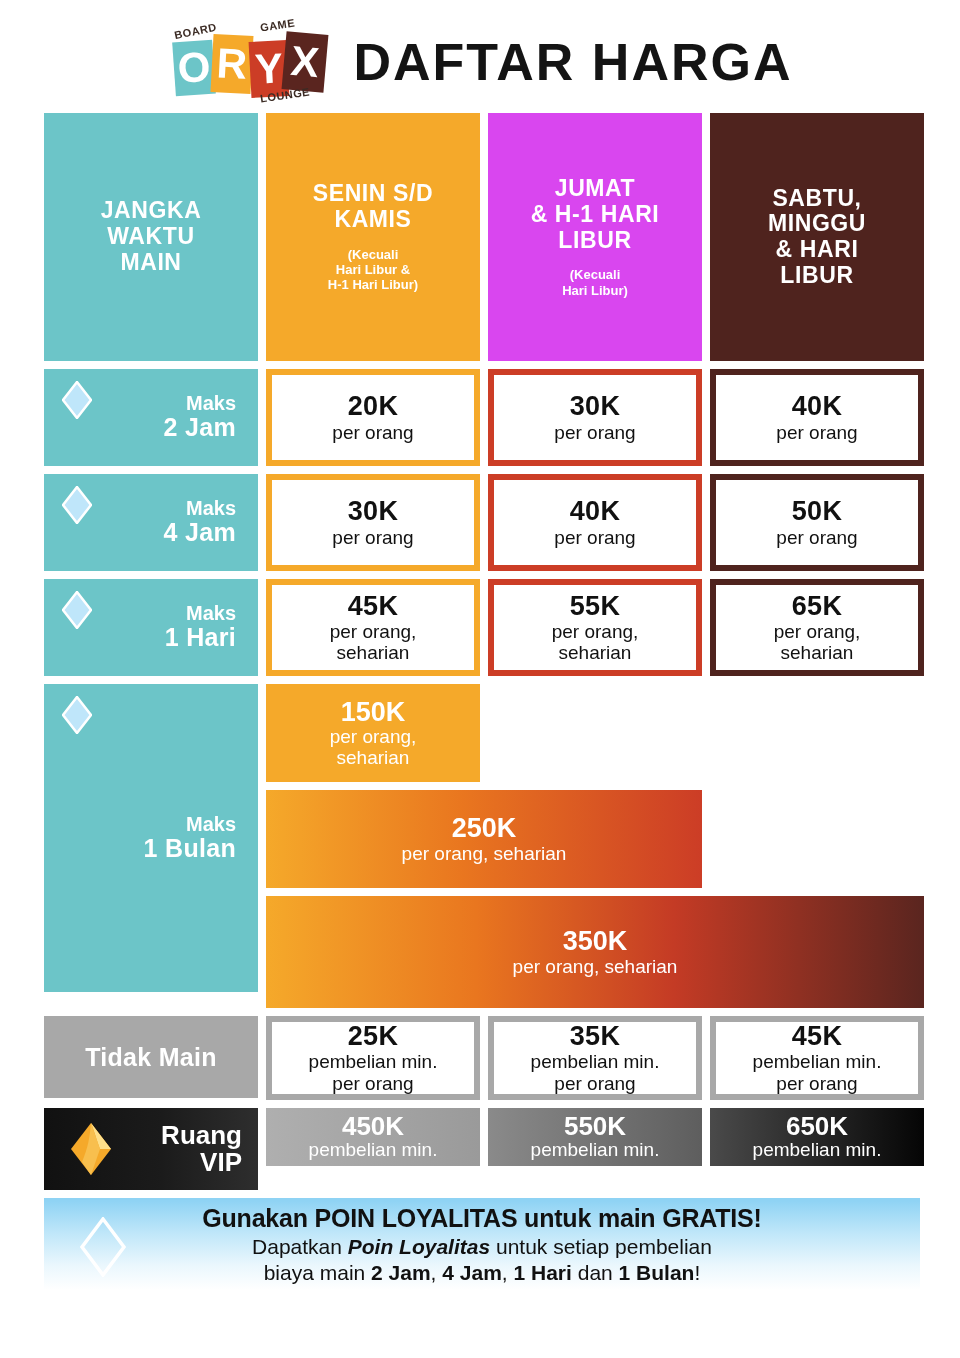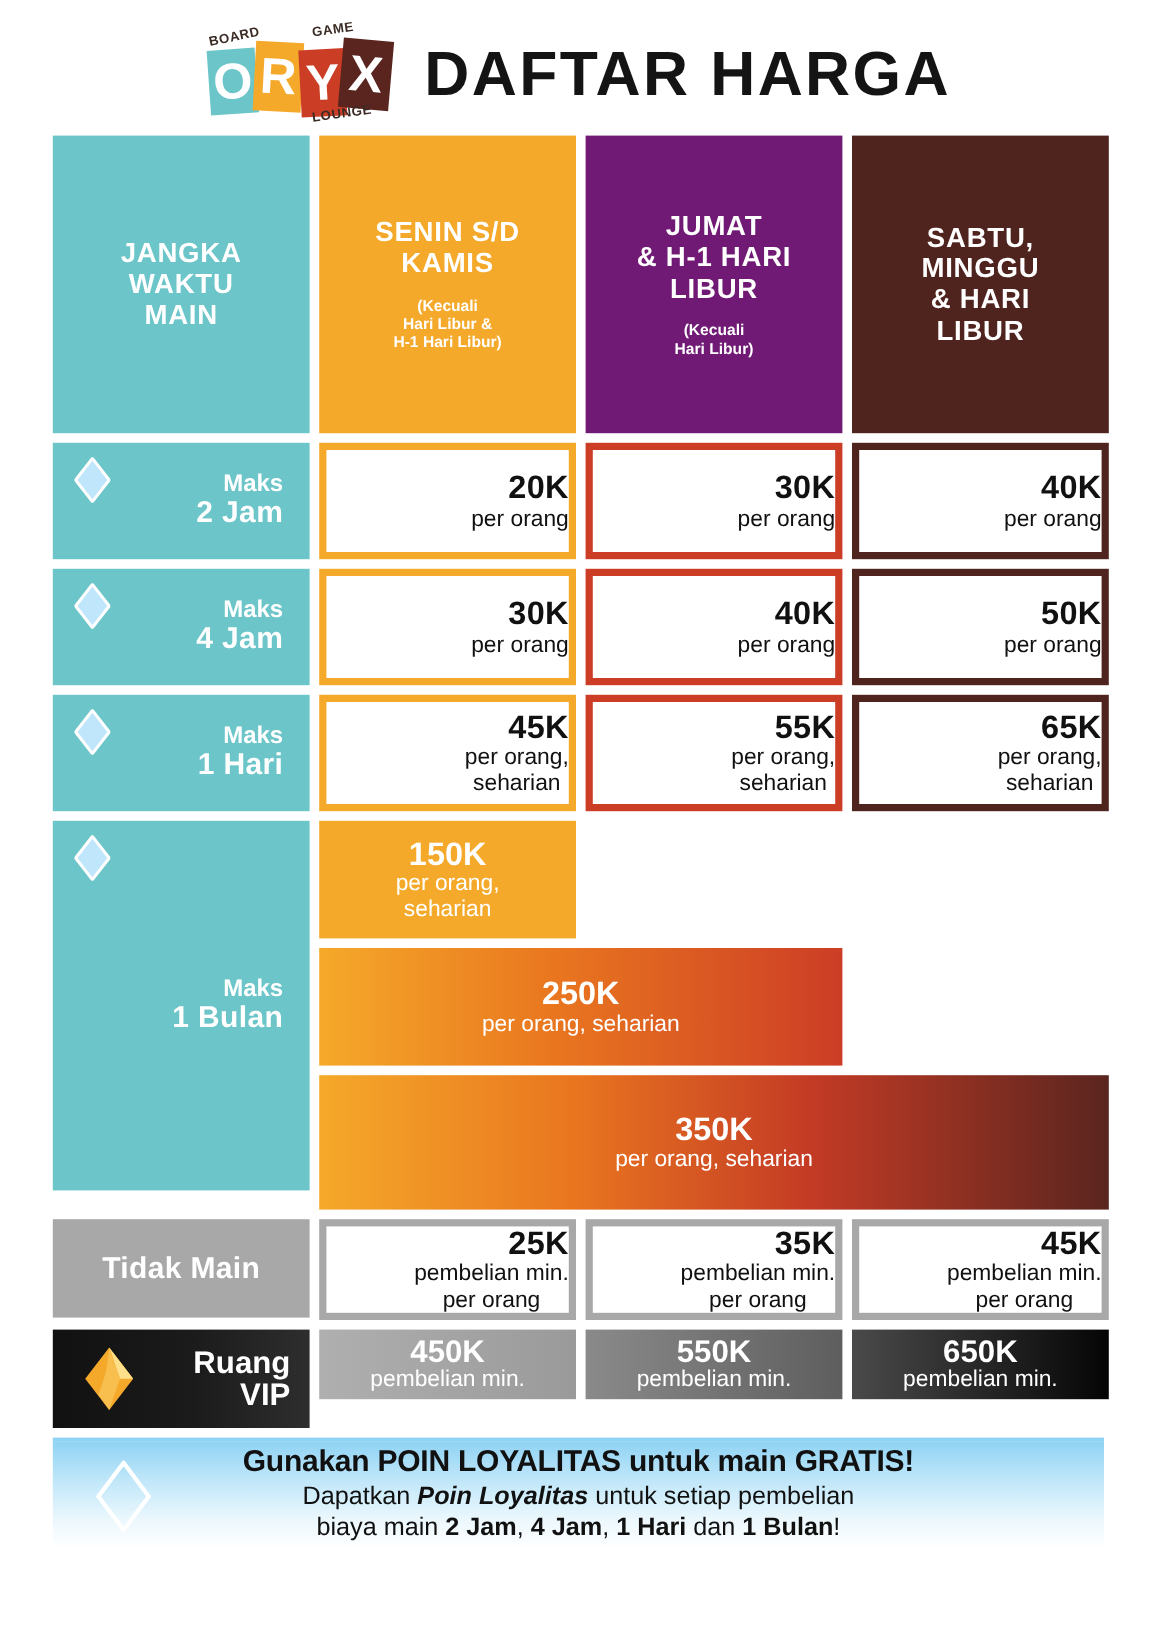--- a/index.html
+++ b/index.html
@@ -47,21 +47,21 @@
   .col-p     { width: 214px; flex: none; }
 
   
   .hcell {
     height: 248px; display:flex; flex-direction:column;
     align-items:center; justify-content:center; text-align:center;
     color:#fff; padding: 6px 8px;
   }
   .hcell.teal   { background:#6CC5C8; }
   .hcell.orange { background:#F5A92A; }
-  .hcell.red    { background:#701a75; }
+  .hcell.red    { background:#d946ef; }
   .hcell.brown  { background:#4F231E; }
   .h-main {
     font-weight: 900; font-size: 23px; line-height: 1.12; letter-spacing:.6px;
     text-transform: uppercase; white-space: pre-line;
   }
   .h-sub {
     font-weight: 700; font-size: 13px; line-height: 1.18; margin-top: 14px;
     white-space: pre-line;
   }
 
@@ -73,21 +73,21 @@
   }
   .lcell .dia {
     position:absolute; left: 18px; top: 12px; width: 30px; height: 38px;
   }
   .l-small { font-weight:700; font-size:20px; line-height:1.05; display:block; }
   .l-big   { font-weight:900; font-size:25px; line-height:1.1; display:block; letter-spacing:.3px; }
 
   
   .pcell {
     background:#ffffff; border: 6px solid #F5A92A;
-    display:flex; flex-direction:column; align-items:flex-end; justify-content:center;
+    display:flex; flex-direction:column; align-items:center; justify-content:center;
     text-align:center; color:#111;
   }
   .pcell.b-orange { border-color:#F5A92A; }
   .pcell.b-red    { border-color:#CC3D26; }
   .pcell.b-brown  { border-color:#4F231E; }
   .pcell.b-gray   { border-color:#A8A8A8; }
   .p-amt  { font-weight: 900; font-size: 27px; line-height:1.05; letter-spacing:.3px; }
   .p-note { font-weight: 400; font-size: 19px; line-height:1.12; white-space: pre-line; margin-top: 1px; }
 
   .r1 .lcell, .r1 .pcell { height: 97px; }

